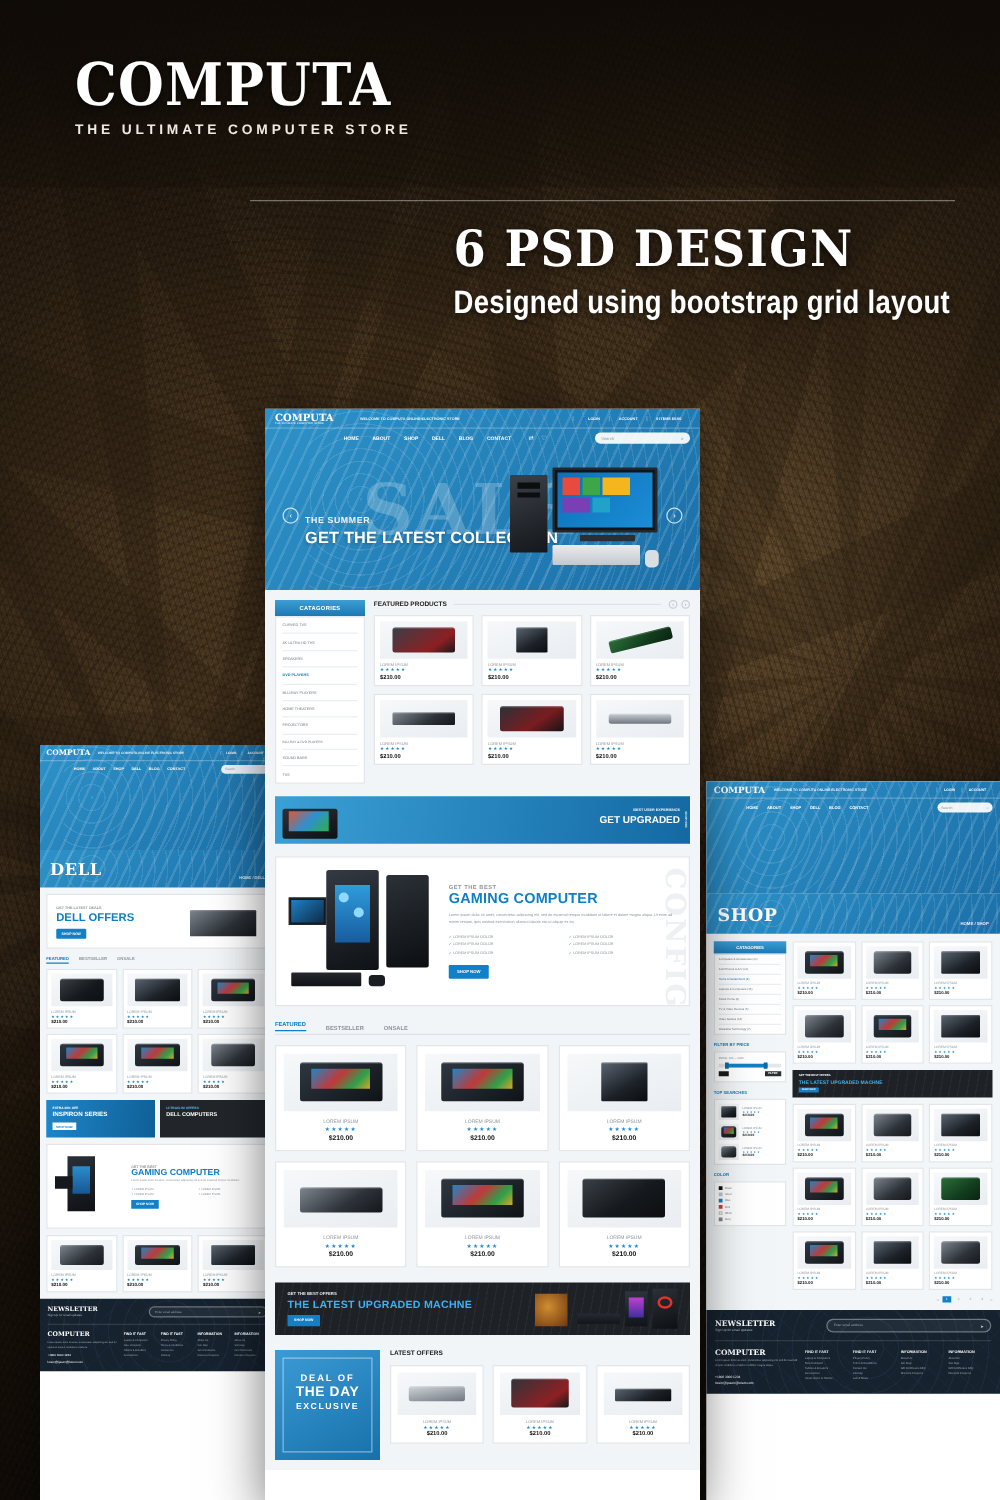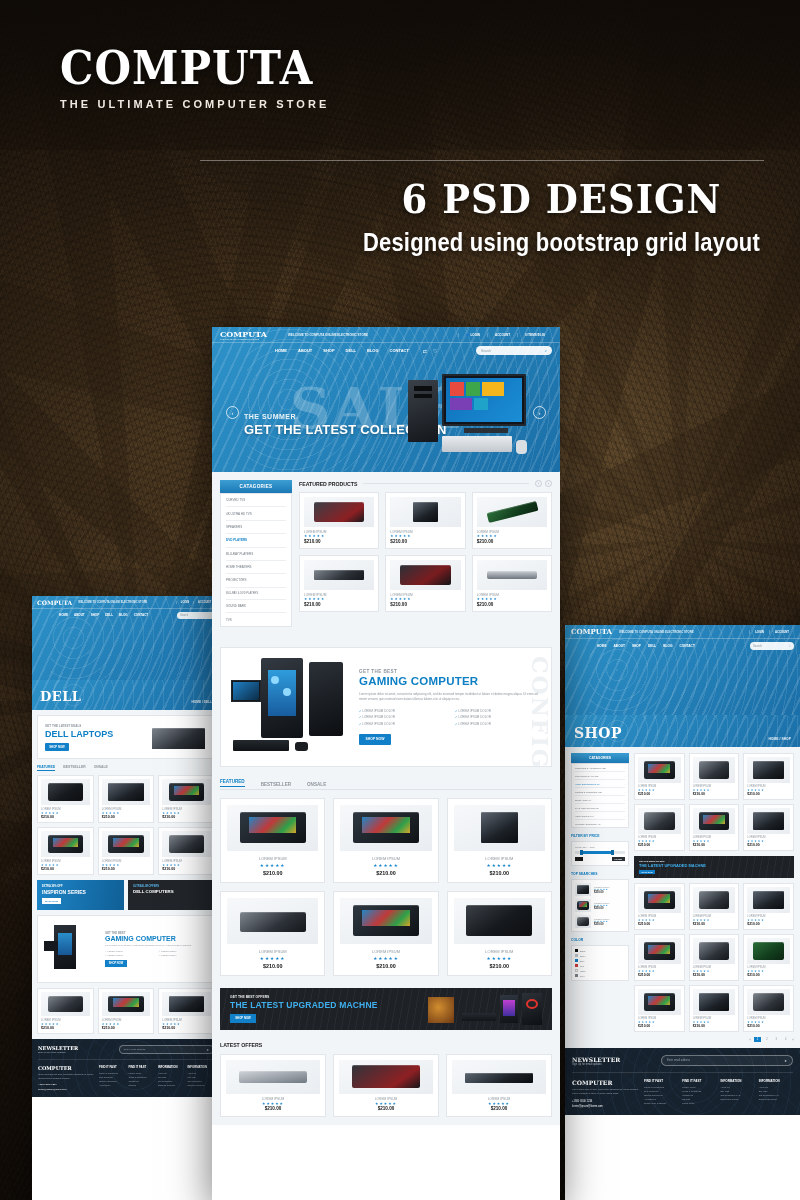--- a/index.html
+++ b/index.html
@@ -55,21 +55,21 @@
     transform:scaleY(1.12); transform-origin:left top;
   }
   .logo-sub {
     margin-top:11px; font-size:11px; letter-spacing:3.1px;
     color:#efe9e2; font-weight:bold;
   }
 
   .rule { position:absolute; left:200px; right:36px; top:160px; height:1px;
           background:rgba(255,255,255,.38); z-index:5; }
 
-  .tagline { position:absolute; right:40px; top:178px; z-index:5; text-align:center; }
+  .tagline { position:absolute; right:40px; top:178px; z-index:5; text-align:left; }
   .tagline .t1 {
     font-family:"DejaVu Serif", serif; font-weight:bold;
     font-size:37px; color:#fff; letter-spacing:1px; line-height:1.05;
     text-shadow:0 2px 7px rgba(0,0,0,.65); transform:scaleY(1.08); transform-origin:right top;
   }
   .tagline .t2 {
     margin-top:10px; font-size:22px; font-weight:bold; color:#fff;
     letter-spacing:.2px; text-shadow:0 2px 6px rgba(0,0,0,.6);
     transform:scaleY(1.18); transform-origin:right top;
   }
@@ -210,21 +210,21 @@
     <div style="position:relative;z-index:3;padding:9px 8px;display:flex;align-items:flex-end;">
       <div class="cap" style="font-size:13px;font-family:'DejaVu Serif',serif;letter-spacing:.5px;">DELL</div>
       <div class="cap" style="margin-left:auto;font-size:3.2px;opacity:.9;">HOME / DELL</div>
     </div>
   </div>
   <div style="background:#f3f6f8;padding:5px;">
 
     <div class="card" style="height:44px;display:flex;align-items:center;padding:0 7px;position:relative;overflow:hidden;">
       <div>
         <div class="muted" style="font-size:3px;font-weight:bold;text-transform:uppercase;">GET THE LATEST DEALS</div>
-        <div class="blue" style="font-size:9px;font-weight:bold;margin-top:1px;">DELL LAPTOPS</div>
+        <div class="blue" style="font-size:9px;font-weight:bold;margin-top:1px;">DELL OFFERS</div>
         <div class="btn-blue" style="margin-top:4px;font-size:2.8px;padding:2px 0;width:24px;border-radius:1px;">SHOP NOW</div>
       </div>
       <div class="prod-img v4" style="margin-left:auto;width:60px;height:34px;background:transparent;">
           <i style="left:8%;top:24%;right:4%;bottom:16%;border-radius:1px 1px 0 0;"></i>
         </div>
     </div>
 
     <div style="display:flex;gap:8px;margin:6px 0 4px;">
       <span class="blue" style="font-size:3.4px;font-weight:bold;border-bottom:1px solid #1280c8;padding-bottom:1px;">FEATURED</span>
       <span class="muted" style="font-size:3.4px;font-weight:bold;">BESTSELLER</span>
@@ -822,20 +822,29 @@
               </div>
             <div class="muted" style="font-size:3.2px;margin-top:3px;">LOREM IPSUM</div>
             <div class="stars" style="font-size:3.6px;">★★★★★</div>
             <div class="price" style="font-size:4.6px;margin-top:1px;">$210.00</div>
           </div>
         </div>
       </div>
     </div>
 
     <div style="display:flex;gap:7px;margin-top:10px;">
+      <div style="flex:1;height:38px;background:linear-gradient(100deg,#3aa0d6,#1469a3);position:relative;overflow:hidden;">
+        <div style="position:absolute;left:6px;bottom:4px;width:44px;height:24px;background:linear-gradient(160deg,#2b3138,#0e1114);border-radius:2px;"></div>
+        <div style="position:absolute;left:11px;bottom:10px;width:32px;height:16px;background:linear-gradient(135deg,#e8542f,#2f8fd0 50%,#2fae4e);"></div>
+        <div style="position:absolute;right:8px;top:9px;text-align:right;">
+          <div class="cap" style="font-size:3px;opacity:.92;">BEST USER EXPERIENCE</div>
+          <div class="cap" style="font-size:8px;margin-top:1px;">GET UPGRADED</div>
+        </div>
+        <div class="cap" style="position:absolute;right:2px;top:12px;font-size:2.4px;writing-mode:vertical-rl;opacity:.85;">SHOP NOW</div>
+      </div>
     </div>
 
     <div class="card" style="margin-top:10px;height:120px;display:flex;align-items:center;padding:10px;position:relative;overflow:hidden;">
       <div style="position:absolute;right:-2px;top:8px;writing-mode:vertical-rl;font-family:'DejaVu Serif',serif;font-weight:bold;font-size:22px;color:#edf1f4;letter-spacing:2px;">CONFIGURE</div>
       <div style="width:118px;height:102px;position:relative;flex:0 0 auto;">
         <div style="position:absolute;left:30px;top:2px;width:42px;height:80px;background:linear-gradient(160deg,#343a42,#0e1115);border-radius:2px;"></div>
         <div style="position:absolute;left:37px;top:14px;width:28px;height:46px;background:linear-gradient(180deg,#2fa8ee,#1763ac);opacity:.9;"></div>
         <div style="position:absolute;left:40px;top:20px;width:8px;height:8px;border-radius:50%;background:#8fd8ff;"></div>
         <div style="position:absolute;left:52px;top:32px;width:8px;height:8px;border-radius:50%;background:#8fd8ff;"></div>
         <div style="position:absolute;left:0;top:24px;width:30px;height:22px;background:#15181c;border:1px solid #23282e;"></div>
@@ -927,20 +936,28 @@
         <div style="position:absolute;right:0;top:2px;width:20px;height:32px;background:linear-gradient(160deg,#2b3138,#0d1013);"></div>
         <div style="position:absolute;right:4px;top:8px;width:12px;height:10px;border-radius:50%;border:2px solid #e1332c;"></div>
         <div style="position:absolute;right:24px;top:4px;width:18px;height:28px;background:linear-gradient(170deg,#2f3640,#101317);"></div>
         <div style="position:absolute;right:27px;top:9px;width:12px;height:16px;background:linear-gradient(180deg,#c040d0,#3f2f9e);"></div>
         <div style="position:absolute;right:46px;top:22px;width:34px;height:8px;background:linear-gradient(180deg,#262b31,#12151a);"></div>
         <div style="position:absolute;left:6px;top:6px;width:26px;height:26px;background:radial-gradient(circle at 40% 40%, #f0a030, #7a3b10);opacity:.85;"></div>
       </div>
     </div>
 
     <div style="display:flex;gap:8px;margin-top:12px;">
+      <div style="width:84px;height:88px;background:linear-gradient(150deg,#3b9bd4,#1770ab);position:relative;overflow:hidden;">
+        <div style="position:absolute;inset:6px;border:1px solid rgba(255,255,255,.45);"></div>
+        <div style="position:absolute;left:0;right:0;top:18px;text-align:center;">
+          <div class="cap" style="font-size:7.5px;letter-spacing:1.5px;">DEAL OF</div>
+          <div class="cap" style="font-size:11px;letter-spacing:.5px;margin-top:1px;">THE DAY</div>
+          <div class="cap" style="font-size:7px;letter-spacing:1.2px;margin-top:2px;">EXCLUSIVE</div>
+        </div>
+      </div>
       <div style="flex:1;">
         <div class="sec-head" style="font-size:5.2px;margin-bottom:6px;">LATEST OFFERS</div>
         <div style="display:grid;grid-template-columns:repeat(3,1fr);gap:7px;">
           <div class="card" style="padding:5px;text-align:center;">
             <div class="prod-img v4" style="height:34px;">
                 <i style="top:34%;bottom:32%;background:linear-gradient(170deg,#cfd4d9,#707880);"></i>
               </div>
             <div class="muted" style="font-size:3.2px;margin-top:3px;">LOREM IPSUM</div>
             <div class="stars" style="font-size:3.8px;">★★★★★</div>
             <div class="price" style="font-size:4.6px;">$210.00</div>

